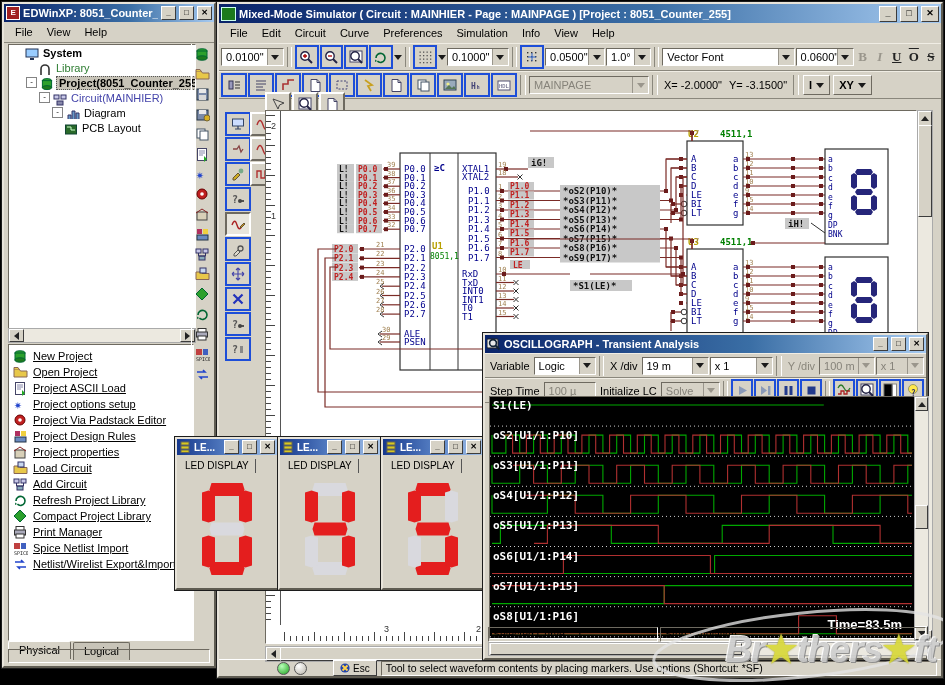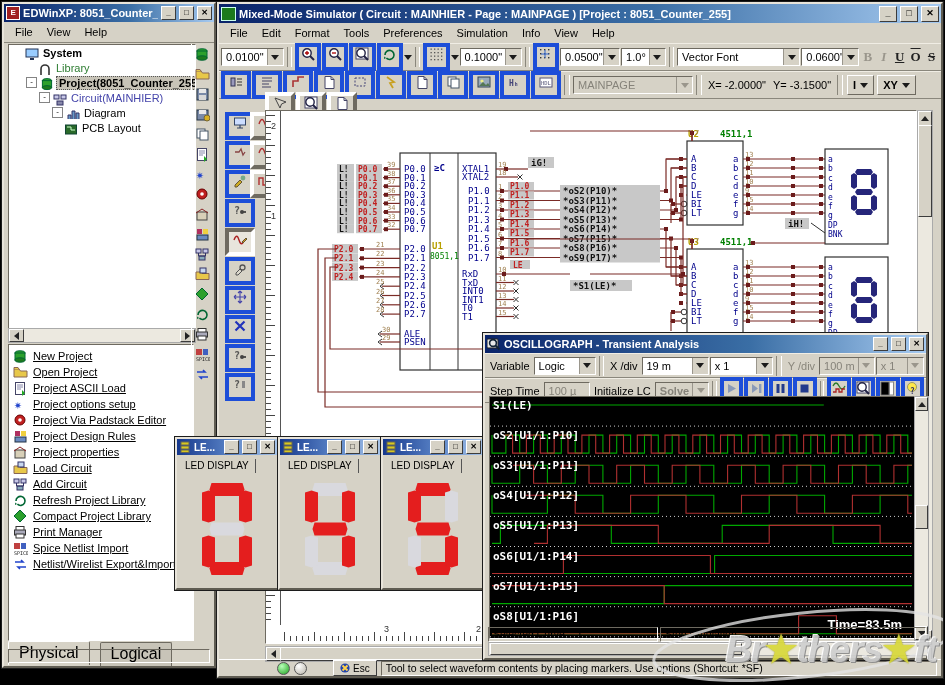--- a/index.html
+++ b/index.html
@@ -11,21 +11,21 @@
   .titlebar{height:18px;background:linear-gradient(90deg,#0a246a 0%,#3a6ea5 60%,#a6caf0 100%);
        display:flex;align-items:center;padding:0 2px;gap:3px;color:#fff;font-weight:bold;font-size:11px;white-space:nowrap;overflow:hidden;}
   .titlebar .ttl{flex:1 1 auto;overflow:hidden;text-overflow:clip;}
   .tbtn{flex:0 0 auto;width:16px;height:14px;background:#d6d2c6;border:1px solid;border-color:#fff #3c3c3c #3c3c3c #fff;
        color:#000;font-size:9px;font-weight:bold;display:flex;align-items:center;justify-content:center;line-height:1;}
   .tbtn.sm{width:13px;height:12px;font-size:8px;}
   .menubar{display:flex;font-size:11px;color:#000;padding:2px 2px 1px 4px;align-items:center;}
   .menu-item{padding:2px 7px 3px 7px;}
   .toolrow{display:flex;align-items:center;padding:1px 2px;gap:1px;border-top:1px solid #f0ede4;border-bottom:1px solid #8a877c;}
   .sep{width:4px;height:20px;border-left:1px solid #8a877c;border-right:1px solid #fff;margin:0 2px;}
-  .tbbtn{width:22px;height:20px;background:#d6d2c6;display:flex;align-items:flex-start;justify-content:center;border:4px solid #1d4ed8;}
+  .tbbtn{width:22px;height:20px;background:#d6d2c6;display:flex;align-items:center;justify-content:center;border:2px solid #1d4ed8;}
   .tbbtn.raised{border-color:#fff #6e6a60 #6e6a60 #fff;}
   .tbbtn.selected{border-color:#6e6a60 #fff #fff #6e6a60;background:#e8e5dc;}
   .combo{display:inline-flex;align-items:stretch;background:#fff;border:1px solid;border-color:#6e6a60 #fff #fff #6e6a60;
        height:18px;font-size:11px;color:#000;box-sizing:border-box;}
   .combo .val{padding:2px 3px 0 4px;white-space:nowrap;overflow:hidden;flex:1;}
   .combo .drop{width:15px;background:#d6d2c6;border-left:1px solid #9a968c;display:flex;align-items:center;justify-content:center;}
   .combo.disabled{background:#d6d2c6;color:#86837a;}
   .arrow-d{width:0;height:0;border-left:4px solid transparent;border-right:4px solid transparent;border-top:5px solid #1a1a1a;}
   .combo.disabled .arrow-d{border-top-color:#9a968c;}
   .lbl{font-size:11px;color:#000;padding:0 3px;white-space:nowrap;}
@@ -42,21 +42,21 @@
   
   #lw-tree{position:absolute;left:4px;top:40px;width:186px;height:283px;background:#fff;border:1px solid;border-color:#6e6a60 #fff #fff #6e6a60;overflow:hidden;font-size:11px;}
   .tree-row{display:flex;align-items:center;height:15px;white-space:nowrap;}
   .tree-exp{width:9px;height:9px;border:1px solid #848484;background:#fff;font-size:8px;line-height:7px;text-align:center;margin-right:3px;flex:0 0 auto;color:#000;}
   .tree-ico{width:13px;height:11px;margin-right:3px;flex:0 0 auto;}
   #lw-cmds{position:absolute;left:4px;top:340px;width:186px;height:297px;background:#fff;border:1px solid;border-color:#6e6a60 #fff #fff #6e6a60;overflow:hidden;padding-top:3px;box-sizing:border-box;}
   .cmd-row{display:flex;align-items:center;height:16px;padding-left:4px;font-size:11px;}
   .cmd-row .txt{text-decoration:underline;color:#000;margin-left:5px;white-space:nowrap;}
   #lw-sidebar{position:absolute;right:1px;top:40px;width:21px;height:555px;border-left:1px solid #fff;}
   .side-btn{width:19px;height:19px;margin:1px 0 1px 1px;display:flex;align-items:center;justify-content:center;}
-  .tabs{position:absolute;left:4px;top:638px;display:flex;font-size:16px;gap:8px;}
+  .tabs{position:absolute;left:4px;top:638px;display:flex;font-size:11px;}
   .tab{padding:2px 10px 3px 10px;border:1px solid #6e6a60;border-bottom:none;background:#c8c4b8;margin-right:2px;border-radius:2px 2px 0 0;}
   .tab.active{background:#d6d2c6;border-color:#fff #6e6a60 #d6d2c6 #fff;position:relative;top:-1px;font-weight:normal;}
   #lw-status{position:absolute;left:4px;bottom:3px;width:200px;height:12px;border:1px solid;border-color:#6e6a60 #fff #fff #6e6a60;}
   
   #canvas{position:absolute;left:46px;top:106px;width:650px;height:532px;background:#fff;border:1px solid;border-color:#6e6a60 #fff #fff #6e6a60;overflow:hidden;}
   #vruler{position:absolute;left:0;top:0;width:14px;height:514px;border-right:1px solid #555;}
   #hruler{position:absolute;left:14px;bottom:0;width:636px;height:17px;}
   .ruler-num{position:absolute;font-size:9px;color:#333;}
   
   #sim-status{position:absolute;left:0;bottom:0;width:100%;height:17px;border-top:1px solid #fff;display:flex;align-items:center;gap:4px;padding-left:58px;box-sizing:border-box;}
@@ -385,22 +385,22 @@
     <div class="titlebar" style="height:19px;">
       <span style="width:13px;height:12px;background:#1c7a1c;border:1px solid #cfe;display:inline-block;"></span>
       <span class="ttl">Mixed-Mode Simulator ( Circuit : MAINHIER - Page : MAINPAGE ) [Project : 8051_Counter_255]</span>
       <span class="tbtn">_</span>
       <span class="tbtn">□</span>
       <span class="tbtn">✕</span>
     </div>
     <div class="menubar" id="sim-menubar">
         <span class="menu-item">File</span>
         <span class="menu-item">Edit</span>
-        <span class="menu-item">Format</span>
-        <span class="menu-item">Tools</span>
+        <span class="menu-item">Circuit</span>
+        <span class="menu-item">Curve</span>
         <span class="menu-item">Preferences</span>
         <span class="menu-item">Simulation</span>
         <span class="menu-item">Info</span>
         <span class="menu-item">View</span>
         <span class="menu-item">Help</span>
       </div>
     <div class="toolrow" id="sim-tb1" style="height:24px;">
         <span class="combo" style="width:64px;">
           <span class="val">0.0100"</span>
           <span class="drop">
@@ -1478,21 +1478,21 @@
           <span class="val">x 1</span>
           <span class="drop">
             <span class="arrow-d"></span>
           </span>
         </span>
       </div>
     <div class="toolrow" id="osc-tb2" style="height:21px;">
         <span class="lbl">Step Time</span>
         <span class="combo disabled" style="width:62px;padding:2px 4px 0;">100 µ</span>
         <span class="lbl">Initialize LC</span>
-        <span class="combo disabled" style="width:72px;font-weight:bold;">
+        <span class="combo disabled" style="width:72px;">
           <span class="val">Solve</span>
           <span class="drop">
             <span class="arrow-d"></span>
           </span>
         </span>
         <span class="sep"></span>
         <span class="tbbtn">
           <svg width="15" height="15" viewBox="0 0 15 15">
             <path d="M4 3l8 4.5L4 12z" fill="#8a9ab8"></path>
           </svg>

